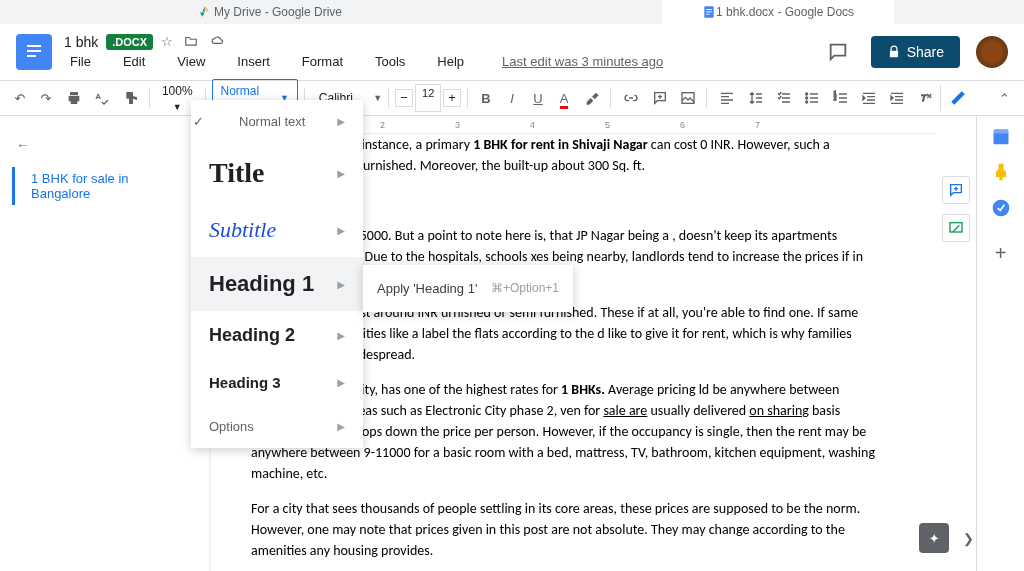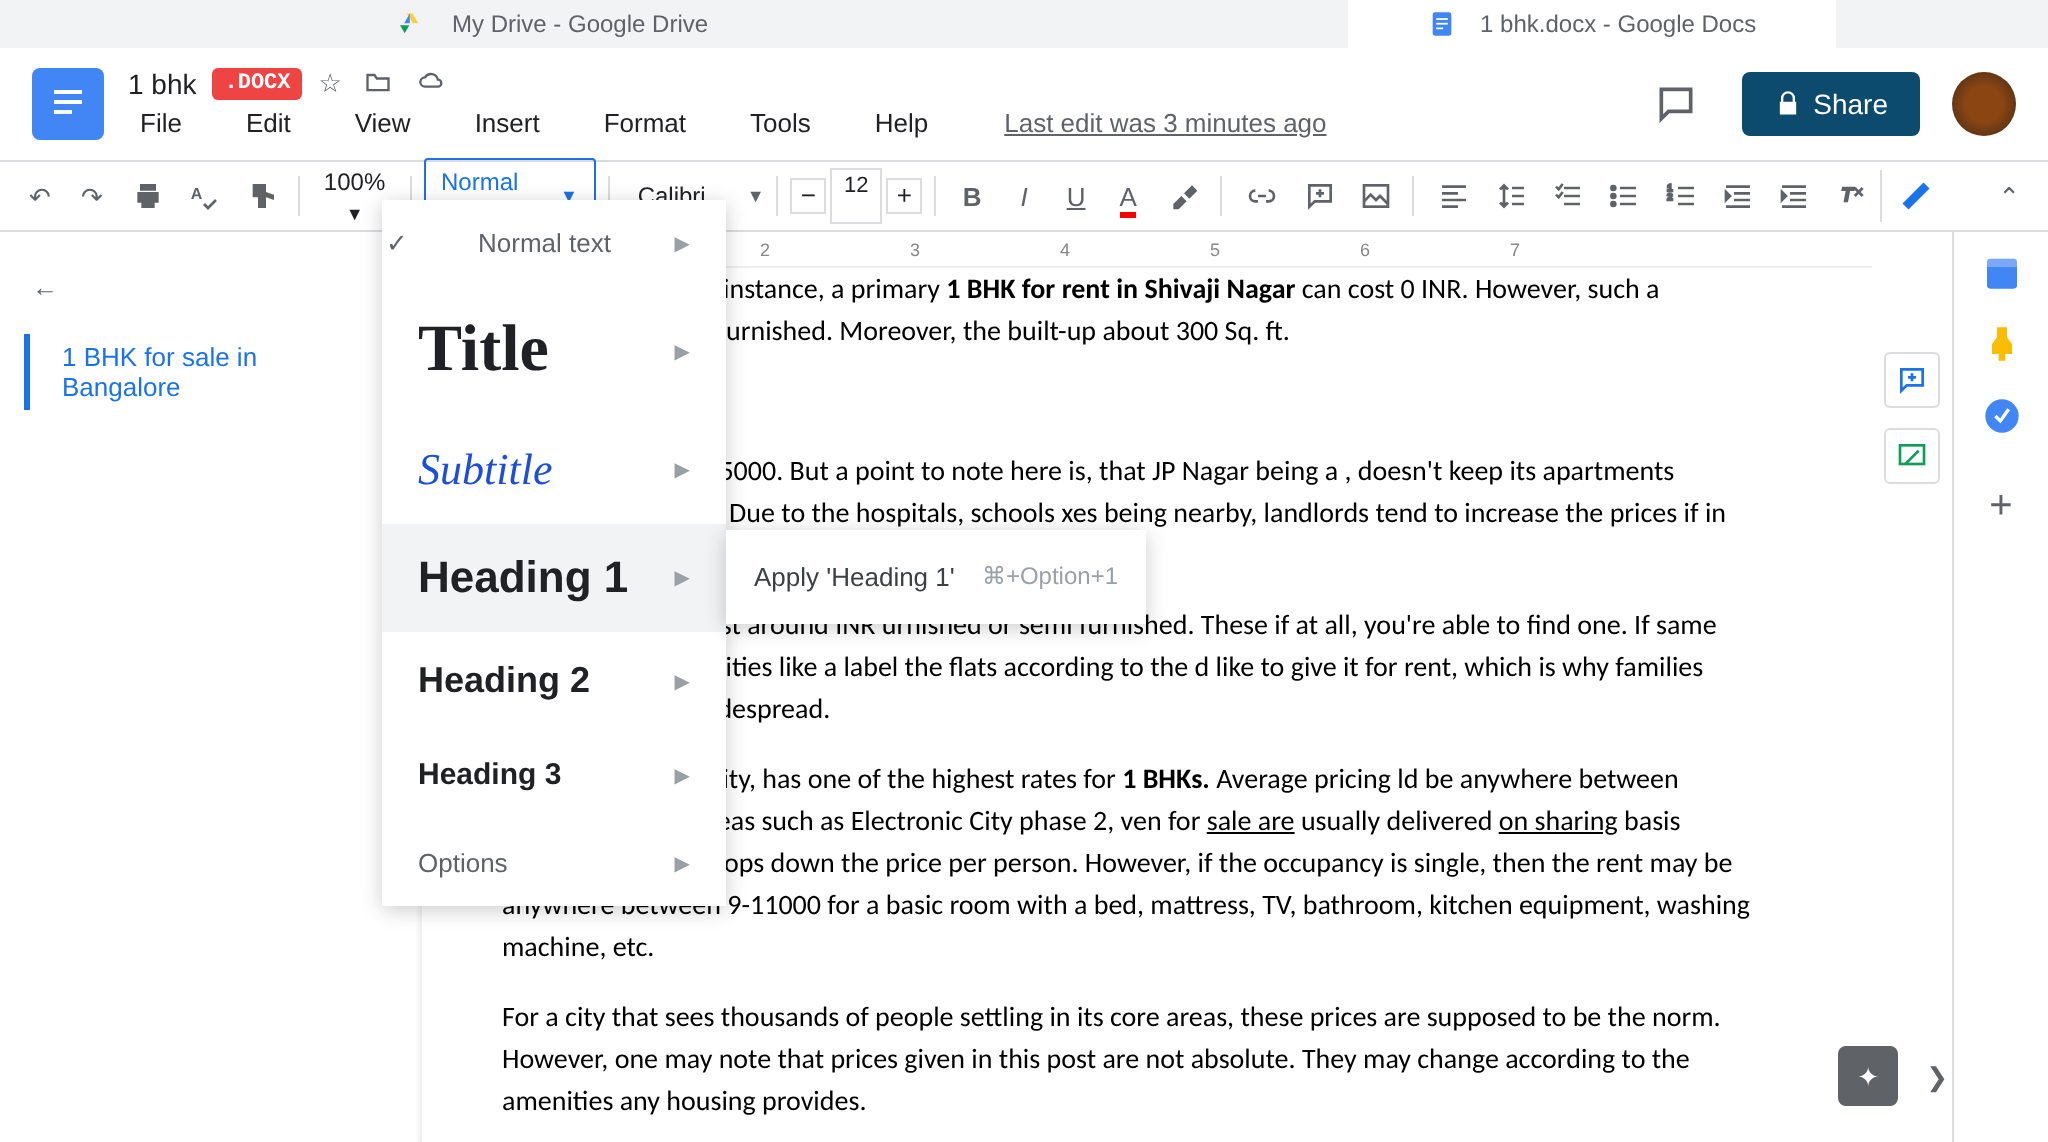--- a/index.html
+++ b/index.html
@@ -1,28 +1,28 @@
 <!DOCTYPE html>
 <html><head>
 <meta charset="utf-8">
 <style>
   * { box-sizing: border-box; margin: 0; padding: 0; }
   body { font-family: Arial, sans-serif; font-size: 13px; color: #202124; background: #fff; width: 1024px; height: 571px; overflow: hidden; }
   
   .tabs-bar { height: 24px; display: flex; background: #f1f3f4; }
-  .tab { display: flex; align-items: center; padding: 0 40px; gap: 12px; font-size: 12px; color: #5f6368; }
+  .tab { display: flex; align-items: center; padding: 0 40px; gap: 0; font-size: 12px; color: #5f6368; }
   .tab.active { background: #fff; }
   .drive-icon-small { width: 14px; height: 14px; }
   
   .titlebar { height: 56px; display: flex; align-items: center; padding: 6px 16px; }
   .docs-logo { width: 36px; height: 36px; background: #4285f4; border-radius: 4px; display: flex; align-items: center; justify-content: center; margin-right: 12px; }
   .title-block { flex: 1; }
   .title-row { display: flex; align-items: center; gap: 8px; }
   .doc-title { font-size: 14px; color: #202124; }
-  .docx-badge { background: #ef4444; color: #fff; font-size: 11px; font-weight: 600; padding: 2px 6px; border-radius: 3px; font-family: Liberation Mono, monospace; }
+  .docx-badge { background: #15803d; color: #fff; font-size: 11px; font-weight: 600; padding: 2px 6px; border-radius: 3px; }
   .title-icons { display: flex; gap: 10px; color: #5f6368; }
   .title-icons span { cursor: pointer; }
   .menu-row { display: flex; gap: 20px; font-size: 13px; color: #202124; margin-top: 2px; }
   .menu-row span { padding: 2px 6px; cursor: pointer; }
   .last-edit { color: #5f6368; text-decoration: underline; cursor: pointer; }
   .share-btn { background: #0c4a6e; color: #fff; display: flex; align-items: center; gap: 6px; padding: 8px 16px; border-radius: 4px; font-size: 14px; font-weight: 500; margin-left: 16px; cursor: pointer; }
   .avatar { width: 32px; height: 32px; border-radius: 50%; background: radial-gradient(circle, #8b4513 40%, #3d2817); margin-left: 16px; }
   .comments-icon { padding: 6px; cursor: pointer; }
   
   .toolbar { height: 36px; border-top: 1px solid #dadce0; border-bottom: 1px solid #dadce0; display: flex; align-items: center; padding: 0 8px; gap: 2px; }
@@ -49,21 +49,21 @@
   .page p { margin-bottom: 14px; }
   .hl { background: #cfe2ff; }
   .ul { text-decoration: underline; }
   
   .styles-dropdown { position: absolute; left: 191px; top: 100px; width: 172px; background: #fff; box-shadow: 0 2px 10px rgba(0,0,0,0.2); z-index: 100; }
   .style-item { padding: 14px 18px; display: flex; align-items: center; justify-content: space-between; cursor: pointer; position: relative; }
   .style-item:hover, .style-item.hov { background: #f1f3f4; }
   .style-item .chev { color: #9aa0a6; font-size: 10px; }
   .style-check { position: absolute; left: 2px; color: #5f6368; }
   .s-normal { font-size: 13px; color: #5f6368; padding-left: 30px; }
-  .s-title { font-family: Georgia, serif; font-size: 33px; font-weight: bold; }
+  .s-title { font-family: Georgia, serif; font-size: 28px; font-weight: bold; }
   .s-subtitle { font-family: Georgia, serif; font-size: 22px; font-style: italic; color: #1d4ed8; }
   .s-h1 { font-size: 22px; font-weight: bold; }
   .s-h2 { font-size: 18px; font-weight: bold; }
   .s-h3 { font-size: 15px; font-weight: bold; }
   .s-options { font-size: 13px; color: #5f6368; }
   .sub-menu { position: absolute; left: 363px; top: 265px; width: 210px; background: #fff; box-shadow: 0 2px 10px rgba(0,0,0,0.2); z-index: 101; padding: 6px 0; }
   .sub-item { padding: 10px 14px; font-size: 13px; color: #3c4043; display: flex; justify-content: space-between; cursor: pointer; }
   .shortcut { color: #9aa0a6; font-size: 12px; }
   
   .comment-strip { width: 40px; padding-top: 60px; display: flex; flex-direction: column; gap: 10px; align-items: center; }

